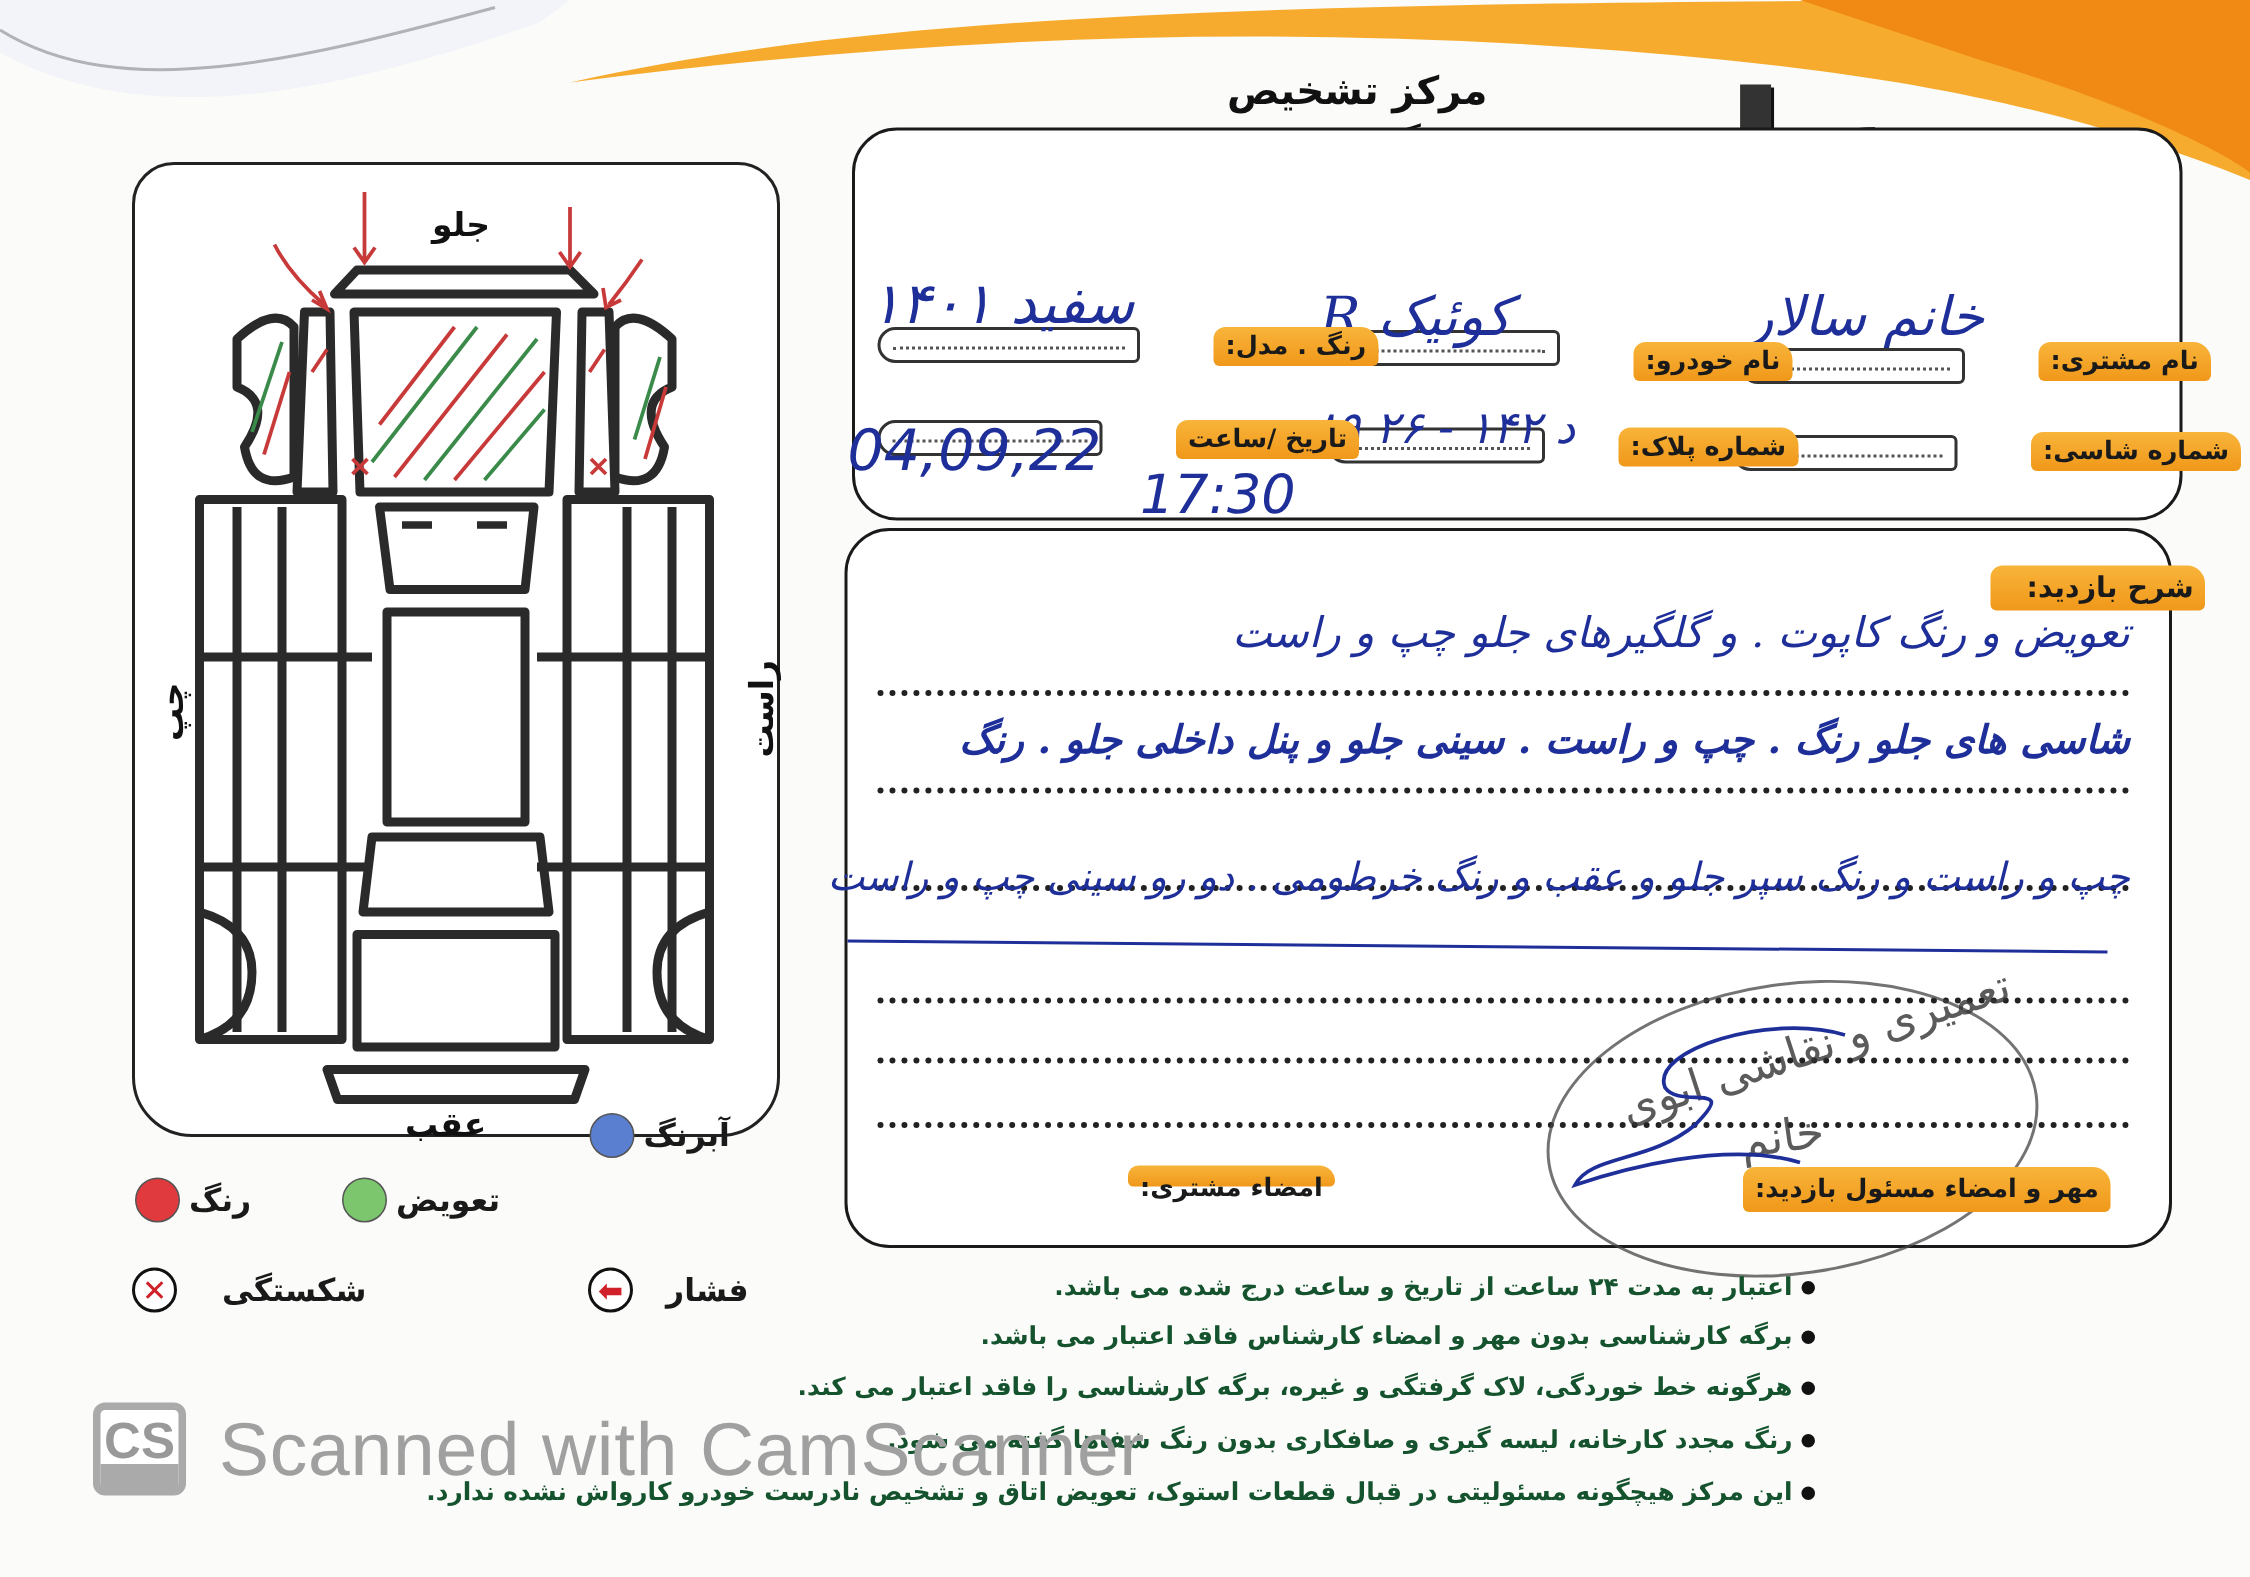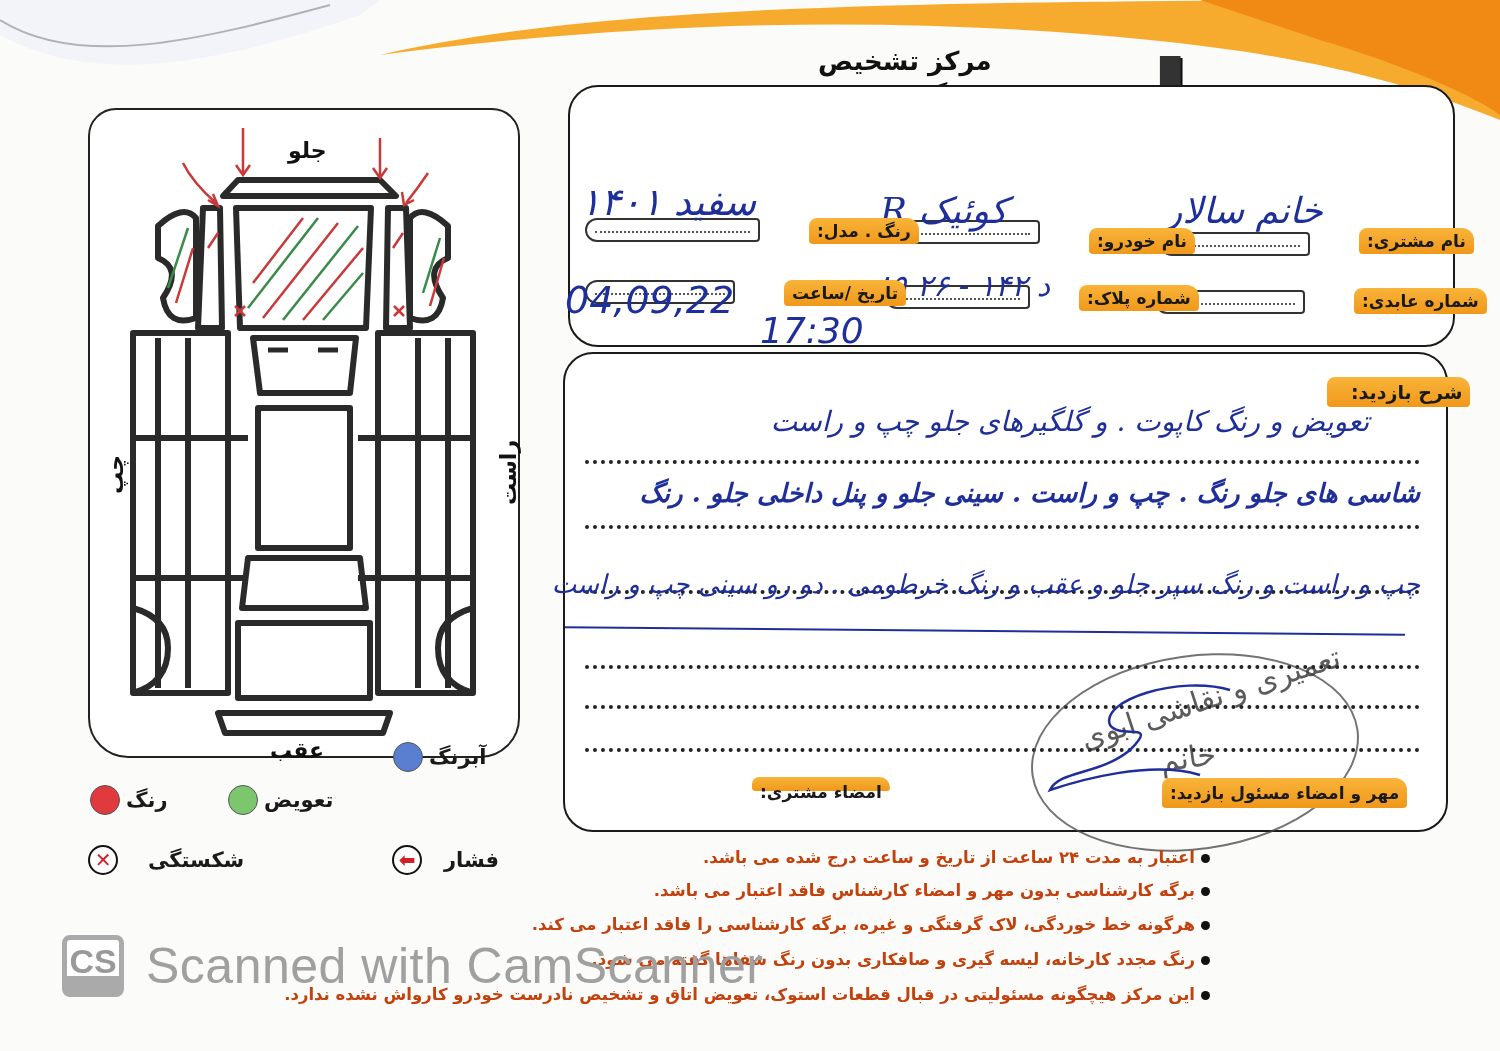--- a/index.html
+++ b/index.html
@@ -32,21 +32,21 @@
   
   .car-frame { position: absolute; left: 88px; top: 108px; width: 432px; height: 650px; border: 2.5px solid #222; border-radius: 28px 28px 40px 40px; background: #fff; }
   .car-label { position: absolute; font-weight: bold; font-size: 22px; color: #111; direction: rtl; }
 
   
   .legend-item { position: absolute; display: flex; align-items: center; gap: 6px; direction: rtl; font-weight: bold; font-size: 21px; }
   .dot { width: 30px; height: 30px; border-radius: 50%; border: 1.5px solid #555; }
   .ring-icon { width: 30px; height: 30px; border-radius: 50%; border: 2.5px solid #111; background: #fff; display: flex; align-items: center; justify-content: center; color: #d0202a; font-size: 20px; font-weight: bold; line-height: 1; }
 
   
-  .rule { position: absolute; right: 290px; direction: rtl; font-weight: bold; font-size: 16.5px; color: #c2410c; white-space: nowrap; }
+  .rule { position: absolute; right: 290px; direction: rtl; font-weight: bold; font-size: 16.5px; color: #14532d; white-space: nowrap; }
   .rule .bullet { display: inline-block; width: 9px; height: 9px; border-radius: 50%; background: #111; margin-left: 6px; vertical-align: middle; }
 
   
   .stamp { position: absolute; left: 1030px; top: 655px; width: 330px; height: 195px; border: 2px solid #444; border-radius: 50%; transform: rotate(-8deg); opacity: 0.75; }
   .stamp-text { position: absolute; left: 1075px; top: 680px; font-family: "DejaVu Serif", serif; font-size: 30px; color: #333; transform: rotate(-18deg); direction: rtl; opacity: 0.8; }
   .stamp-text2 { position: absolute; left: 1160px; top: 740px; font-family: "DejaVu Serif", serif; font-size: 30px; color: #333; transform: rotate(-8deg); direction: rtl; opacity: 0.8; }
 
   
   .watermark { position: absolute; left: 62px; top: 935px; display: flex; align-items: center; gap: 22px; color: #9a9a9a; }
   .cs-logo { width: 62px; height: 62px; border: 5px solid #aaa; border-radius: 8px; display: flex; align-items: flex-start; justify-content: center; font-family: "Liberation Sans", sans-serif; font-weight: bold; font-size: 34px; color: #999; padding-top: 2px; position: relative; background: #fff; }
@@ -76,21 +76,21 @@
 <div class="hand" style="left:1165px; top:190px; font-size:36px;">خانم سالار</div>
 
 <div class="label-pill" style="left:1045px; top:228px;">نام خودرو:</div>
 <div class="field-box" style="left:880px; top:220px; width:160px;"></div>
 <div class="hand" style="left:880px; top:190px; font-size:36px;">کوئیک R</div>
 
 <div class="label-pill" style="left:765px; top:218px;">رنگ . مدل:</div>
 <div class="field-box" style="left:585px; top:218px; width:175px;"></div>
 <div class="hand" style="left:580px; top:180px; font-size:38px;">سفید ۱۴۰۱</div>
 
-<div class="label-pill" style="left:1310px; top:288px;">شماره عابدی:</div>
+<div class="label-pill" style="left:1310px; top:288px;">شماره شاسی:</div>
 <div class="field-box" style="left:1155px; top:290px; width:150px;"></div>
 
 <div class="label-pill" style="left:1035px; top:285px;">شماره پلاک:</div>
 <div class="field-box" style="left:885px; top:285px; width:145px;"></div>
 <div class="hand-num" style="left:875px; top:268px; font-size:30px;">۸۹ د ۱۴۲ - ۲۶</div>
 
 <div class="label-pill" style="left:740px; top:280px;">تاریخ /ساعت</div>
 <div class="field-box" style="left:585px; top:280px; width:150px;"></div>
 <div class="hand-num" style="left:565px; top:278px; font-size:38px;">04,09,22</div>
 <div class="hand-num" style="left:760px; top:310px; font-size:36px;">17:30</div>
@@ -99,21 +99,21 @@
 <div class="label-pill" style="left:1283px; top:377px; font-size:19px; height:30px; line-height:30px;padding-left:24px;">شرح بازدید:</div>
 
 <div class="dots-line" style="top:460px;"></div>
 <div class="dots-line" style="top:525px;"></div>
 <div class="dots-line" style="top:590px;"></div>
 <div class="dots-line" style="top:665px;"></div>
 <div class="dots-line" style="top:705px;"></div>
 <div class="dots-line" style="top:748px;"></div>
 <div style="position:absolute; left:565px; top:630px; width:840px; border-top:2px solid #1f2f9a; transform:rotate(0.5deg);"></div>
 
-<div class="hand" style="right:80px; top:405px; font-size:28px; width:700px; text-align:center;">تعویض و رنگ کاپوت . و گلگیرهای جلو چپ و راست</div>
+<div class="hand" style="right:80px; top:405px; font-size:28px; width:700px; text-align:right;">تعویض و رنگ کاپوت . و گلگیرهای جلو چپ و راست</div>
 <div class="hand" style="right:80px; top:478px; font-size:26px; width:860px; text-align:right;font-weight:bold;">شاسی های جلو رنگ . چپ و راست . سینی جلو و پنل داخلی جلو . رنگ</div>
 <div class="hand" style="right:80px; top:545px; font-size:26px; width:860px; text-align:right;margin-top:24px;">چپ و راست و رنگ سپر جلو و عقب و رنگ خرطومی . دو رو سینی چپ و راست</div>
 
 <div class="stamp"></div>
 <div class="stamp-text">تعمیری و نقاشی ابوی</div>
 <div class="stamp-text2">خانم</div>
 <svg style="position:absolute; left:1040px; top:680px; width:200px; height:120px;" viewBox="0 0 200 120">
   <path d="M190 10 C 140 -5, 60 20, 70 45 C 80 60, 120 40, 90 70 C 60 95, 20 90, 10 110 C 40 100, 110 80, 160 95" stroke="#1f2f9a" stroke-width="2.5" fill="none"></path>
 </svg>
 

